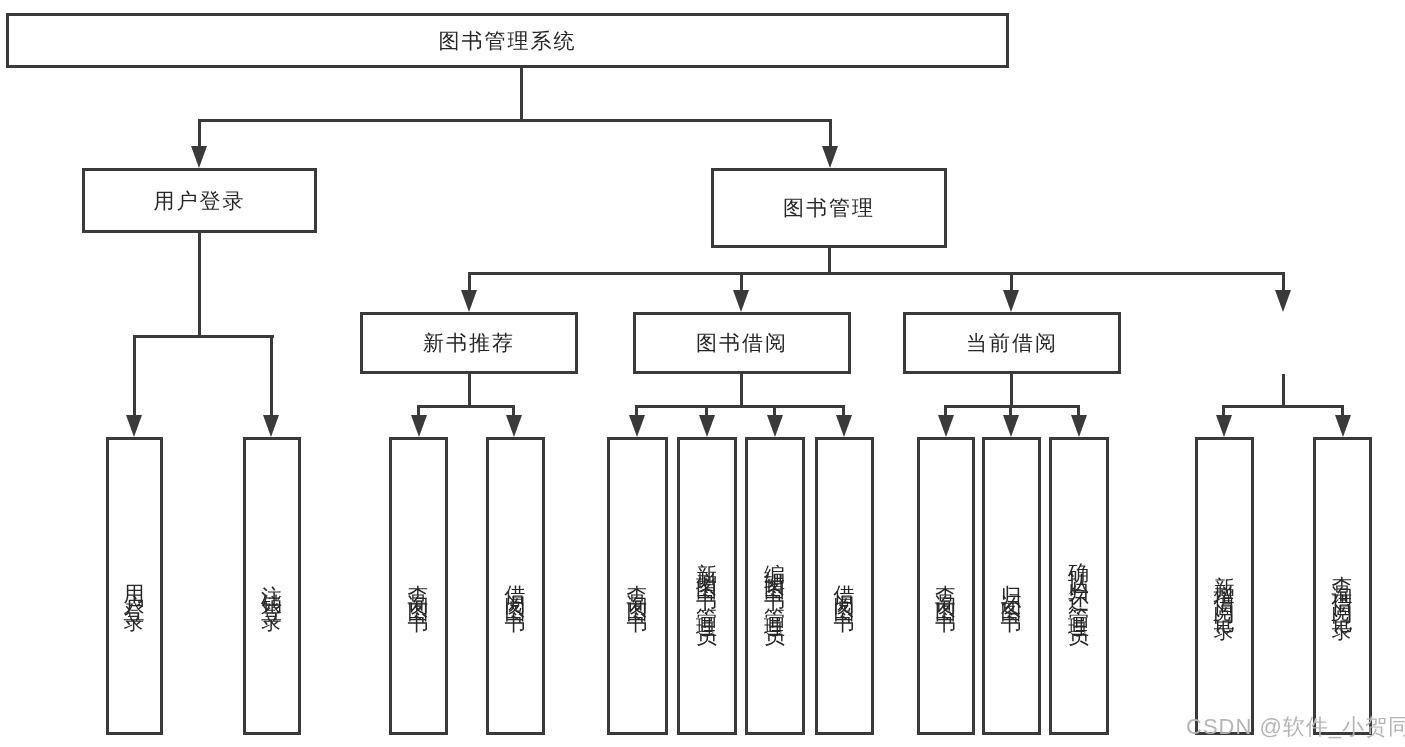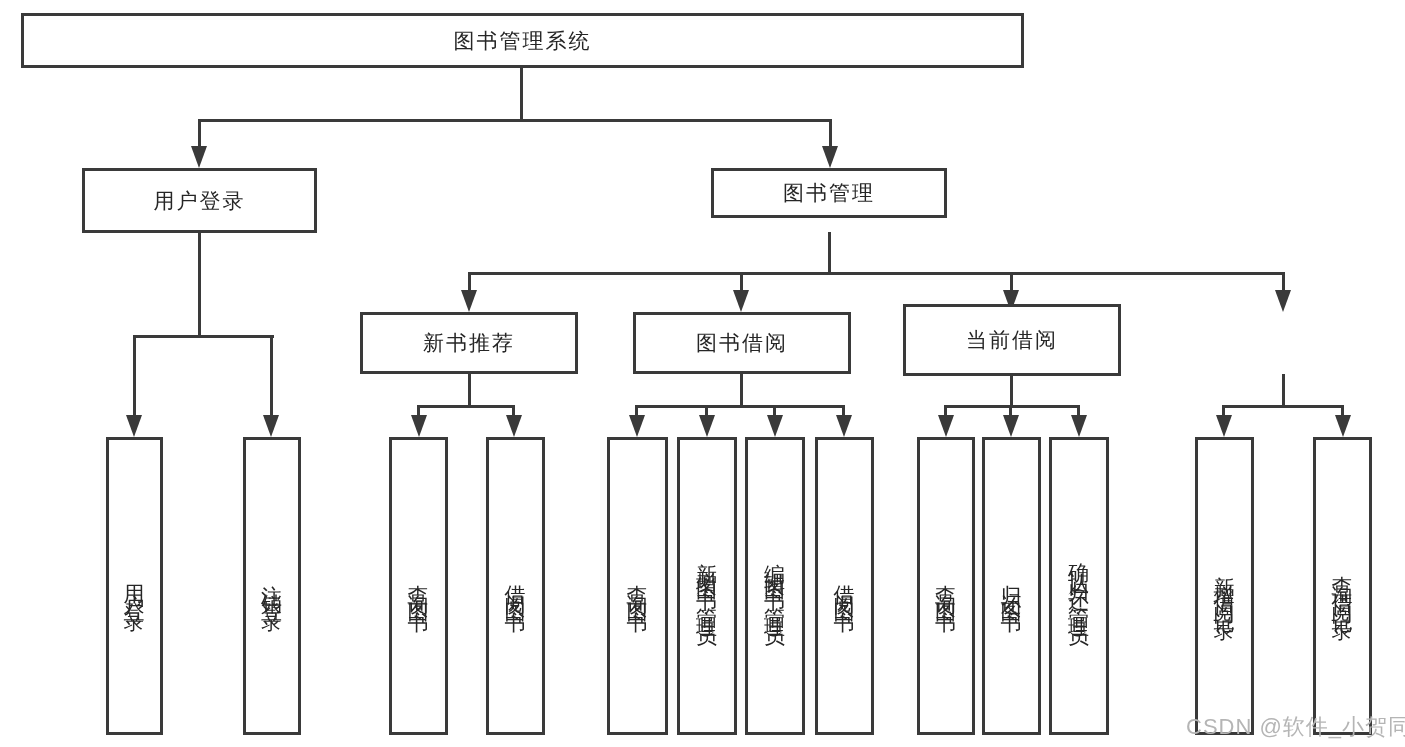--- a/index.html
+++ b/index.html
@@ -105,38 +105,38 @@
   <div class="vl" style="left:1077px;top:405px;height:12px"></div>
   <div class="arr" style="left:1071px;top:415px"></div>
 
   <div class="vl" style="left:1282px;top:374px;height:31px"></div>
   <div class="hl" style="left:1222px;top:405px;width:122px"></div>
   <div class="vl" style="left:1222px;top:405px;height:12px"></div>
   <div class="arr" style="left:1216px;top:415px"></div>
   <div class="vl" style="left:1341px;top:405px;height:12px"></div>
   <div class="arr" style="left:1335px;top:415px"></div>
 
-  <div class="box" style="left:21px;top:13px;width:1003px;height:55px">
+  <div class="box" style="left:6px;top:13px;width:1003px;height:55px">
     <span class="hlabel">图书管理系统</span>
   </div>
 
   <div class="box" style="left:82px;top:168px;width:235px;height:65px">
     <span class="hlabel">用户登录</span>
   </div>
-  <div class="box" style="left:711px;top:168px;width:236px;height:50px">
+  <div class="box" style="left:711px;top:168px;width:236px;height:80px">
     <span class="hlabel">图书管理</span>
   </div>
 
   <div class="box" style="left:633px;top:312px;width:218px;height:62px">
     <span class="hlabel">图书借阅</span>
   </div>
   <div class="box" style="left:360px;top:312px;width:218px;height:62px">
     <span class="hlabel">新书推荐</span>
   </div>
-  <div class="box" style="left:903px;top:304px;width:218px;height:72px">
+  <div class="box" style="left:903px;top:312px;width:218px;height:62px">
     <span class="hlabel">当前借阅</span>
   </div>
 
   <div class="box" style="left:106px;top:437px;width:57px;height:298px">
     <span class="vlabel">用户登录</span>
   </div>
   <div class="box" style="left:243px;top:437px;width:58px;height:298px">
     <span class="vlabel">注销登录</span>
   </div>
 

